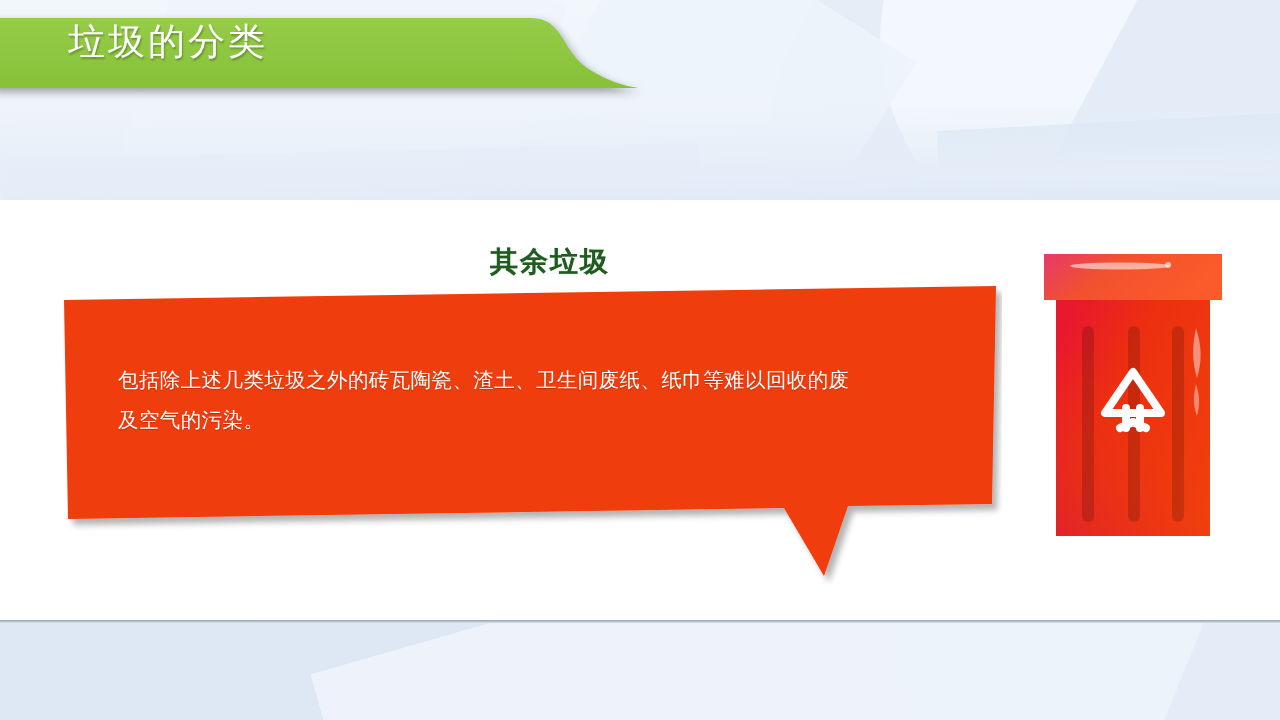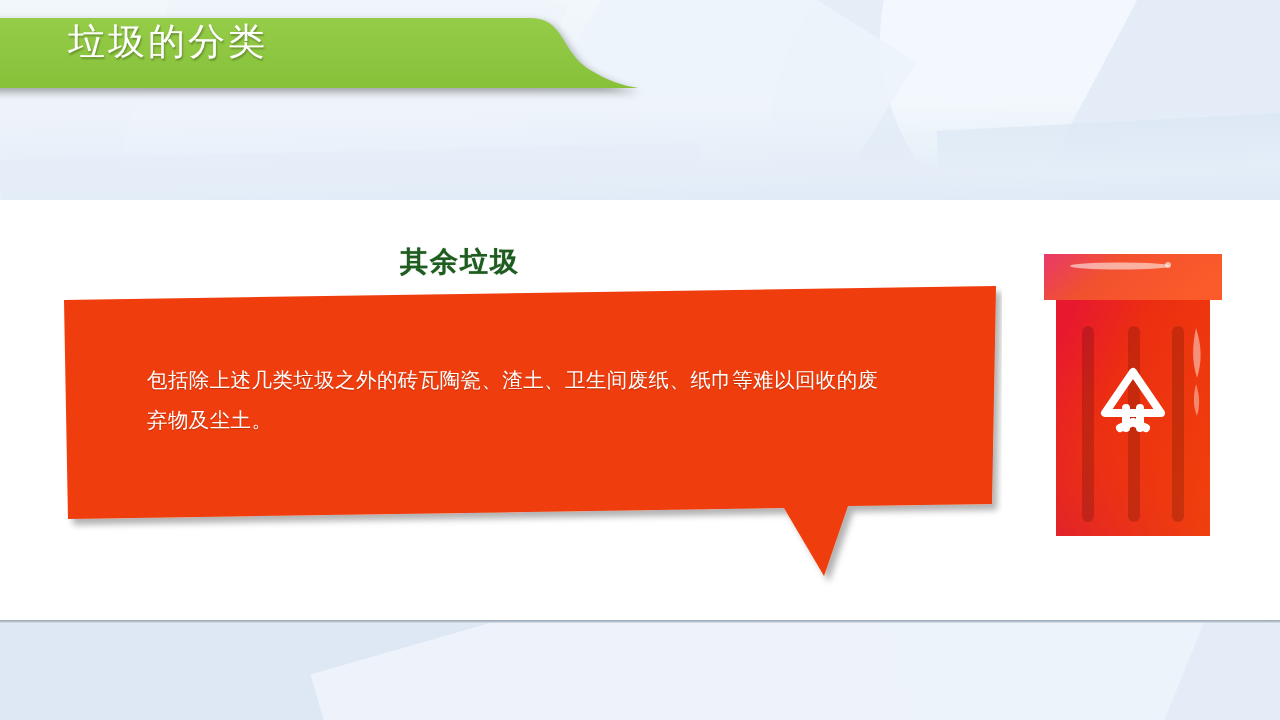--- a/index.html
+++ b/index.html
@@ -36,31 +36,31 @@
   .title-banner{position:absolute;left:-10px;top:18px;width:660px;height:70px;
     filter:drop-shadow(3px 4px 4px rgba(0,0,0,.35));}
   .title-banner svg{display:block;}
   .title-text{position:absolute;left:68px;top:12px;width:520px;height:60px;
     color:#ffffff;font-size:37px;line-height:60px;letter-spacing:3px;
     font-family:"DejaVu Sans","Liberation Sans",sans-serif;font-weight:400;
     text-shadow:1px 2px 2px rgba(0,0,0,.28);white-space:nowrap;}
 
   
   .section-heading{position:absolute;left:400px;top:243px;width:300px;
-    text-align:left;color:#1f5c1f;font-size:28px;line-height:38px;letter-spacing:2px;
+    text-align:center;color:#1f5c1f;font-size:28px;line-height:38px;letter-spacing:2px;
     font-family:"DejaVu Serif","Liberation Serif",serif;font-weight:700;
     text-shadow:0 0 1px rgba(31,92,31,.6);}
 
   
   .callout{position:absolute;left:62px;top:276px;width:940px;height:310px;}
   .callout svg{display:block;}
   .callout-body{position:absolute;left:118px;top:360px;width:845px;
     color:#ffffff;font-size:20.5px;line-height:40px;letter-spacing:.4px;
     font-family:"DejaVu Sans","Liberation Sans",sans-serif;
-    text-shadow:0 1px 1px rgba(120,30,0,.45);margin-left:29px;}
+    text-shadow:0 1px 1px rgba(120,30,0,.45);}
   .callout-body p{margin:0;}
 
   
   .bin{position:absolute;left:1040px;top:250px;width:190px;height:290px;}
   .bin svg{display:block;}
 
   
   .bottom-rule{position:absolute;left:0;top:620px;width:1280px;height:3px;
     background:linear-gradient(180deg,#9aa7b5 0%,#b9c4d0 60%,#dfe6ee 100%);}
   .bottom-band{position:absolute;left:0;top:623px;width:1280px;height:97px;overflow:hidden;
@@ -112,21 +112,21 @@
         <filter id="calloutShadow" x="-10%" y="-10%" width="125%" height="130%">
           <feDropShadow dx="5" dy="6" stdDeviation="3" flood-color="#000000" flood-opacity="0.30"></feDropShadow>
         </filter>
       </defs>
       <path filter="url(#calloutShadow)" d="M2,24 L934,10 L930,228 L786,230 L762,300 L722,232 L6,243 Z" fill="#f03c0a"></path>
     </svg>
   </div>
 
   <div class="callout-body">
     <p>包括除上述几类垃圾之外的砖瓦陶瓷、渣土、卫生间废纸、纸巾等难以回收的废</p>
-    <p>弃物及尘土。</p>
+    <p>及空气的污染。</p>
   </div>
 
   <div class="bin">
     <svg width="190" height="290" viewBox="0 0 190 290">
       <defs>
         <linearGradient id="lidGrad" x1="0" y1="0" x2="1" y2="0.3">
           <stop offset="0%" stop-color="#e8396a"></stop>
           <stop offset="42%" stop-color="#f2512f"></stop>
           <stop offset="100%" stop-color="#fb5a2a"></stop>
         </linearGradient>

